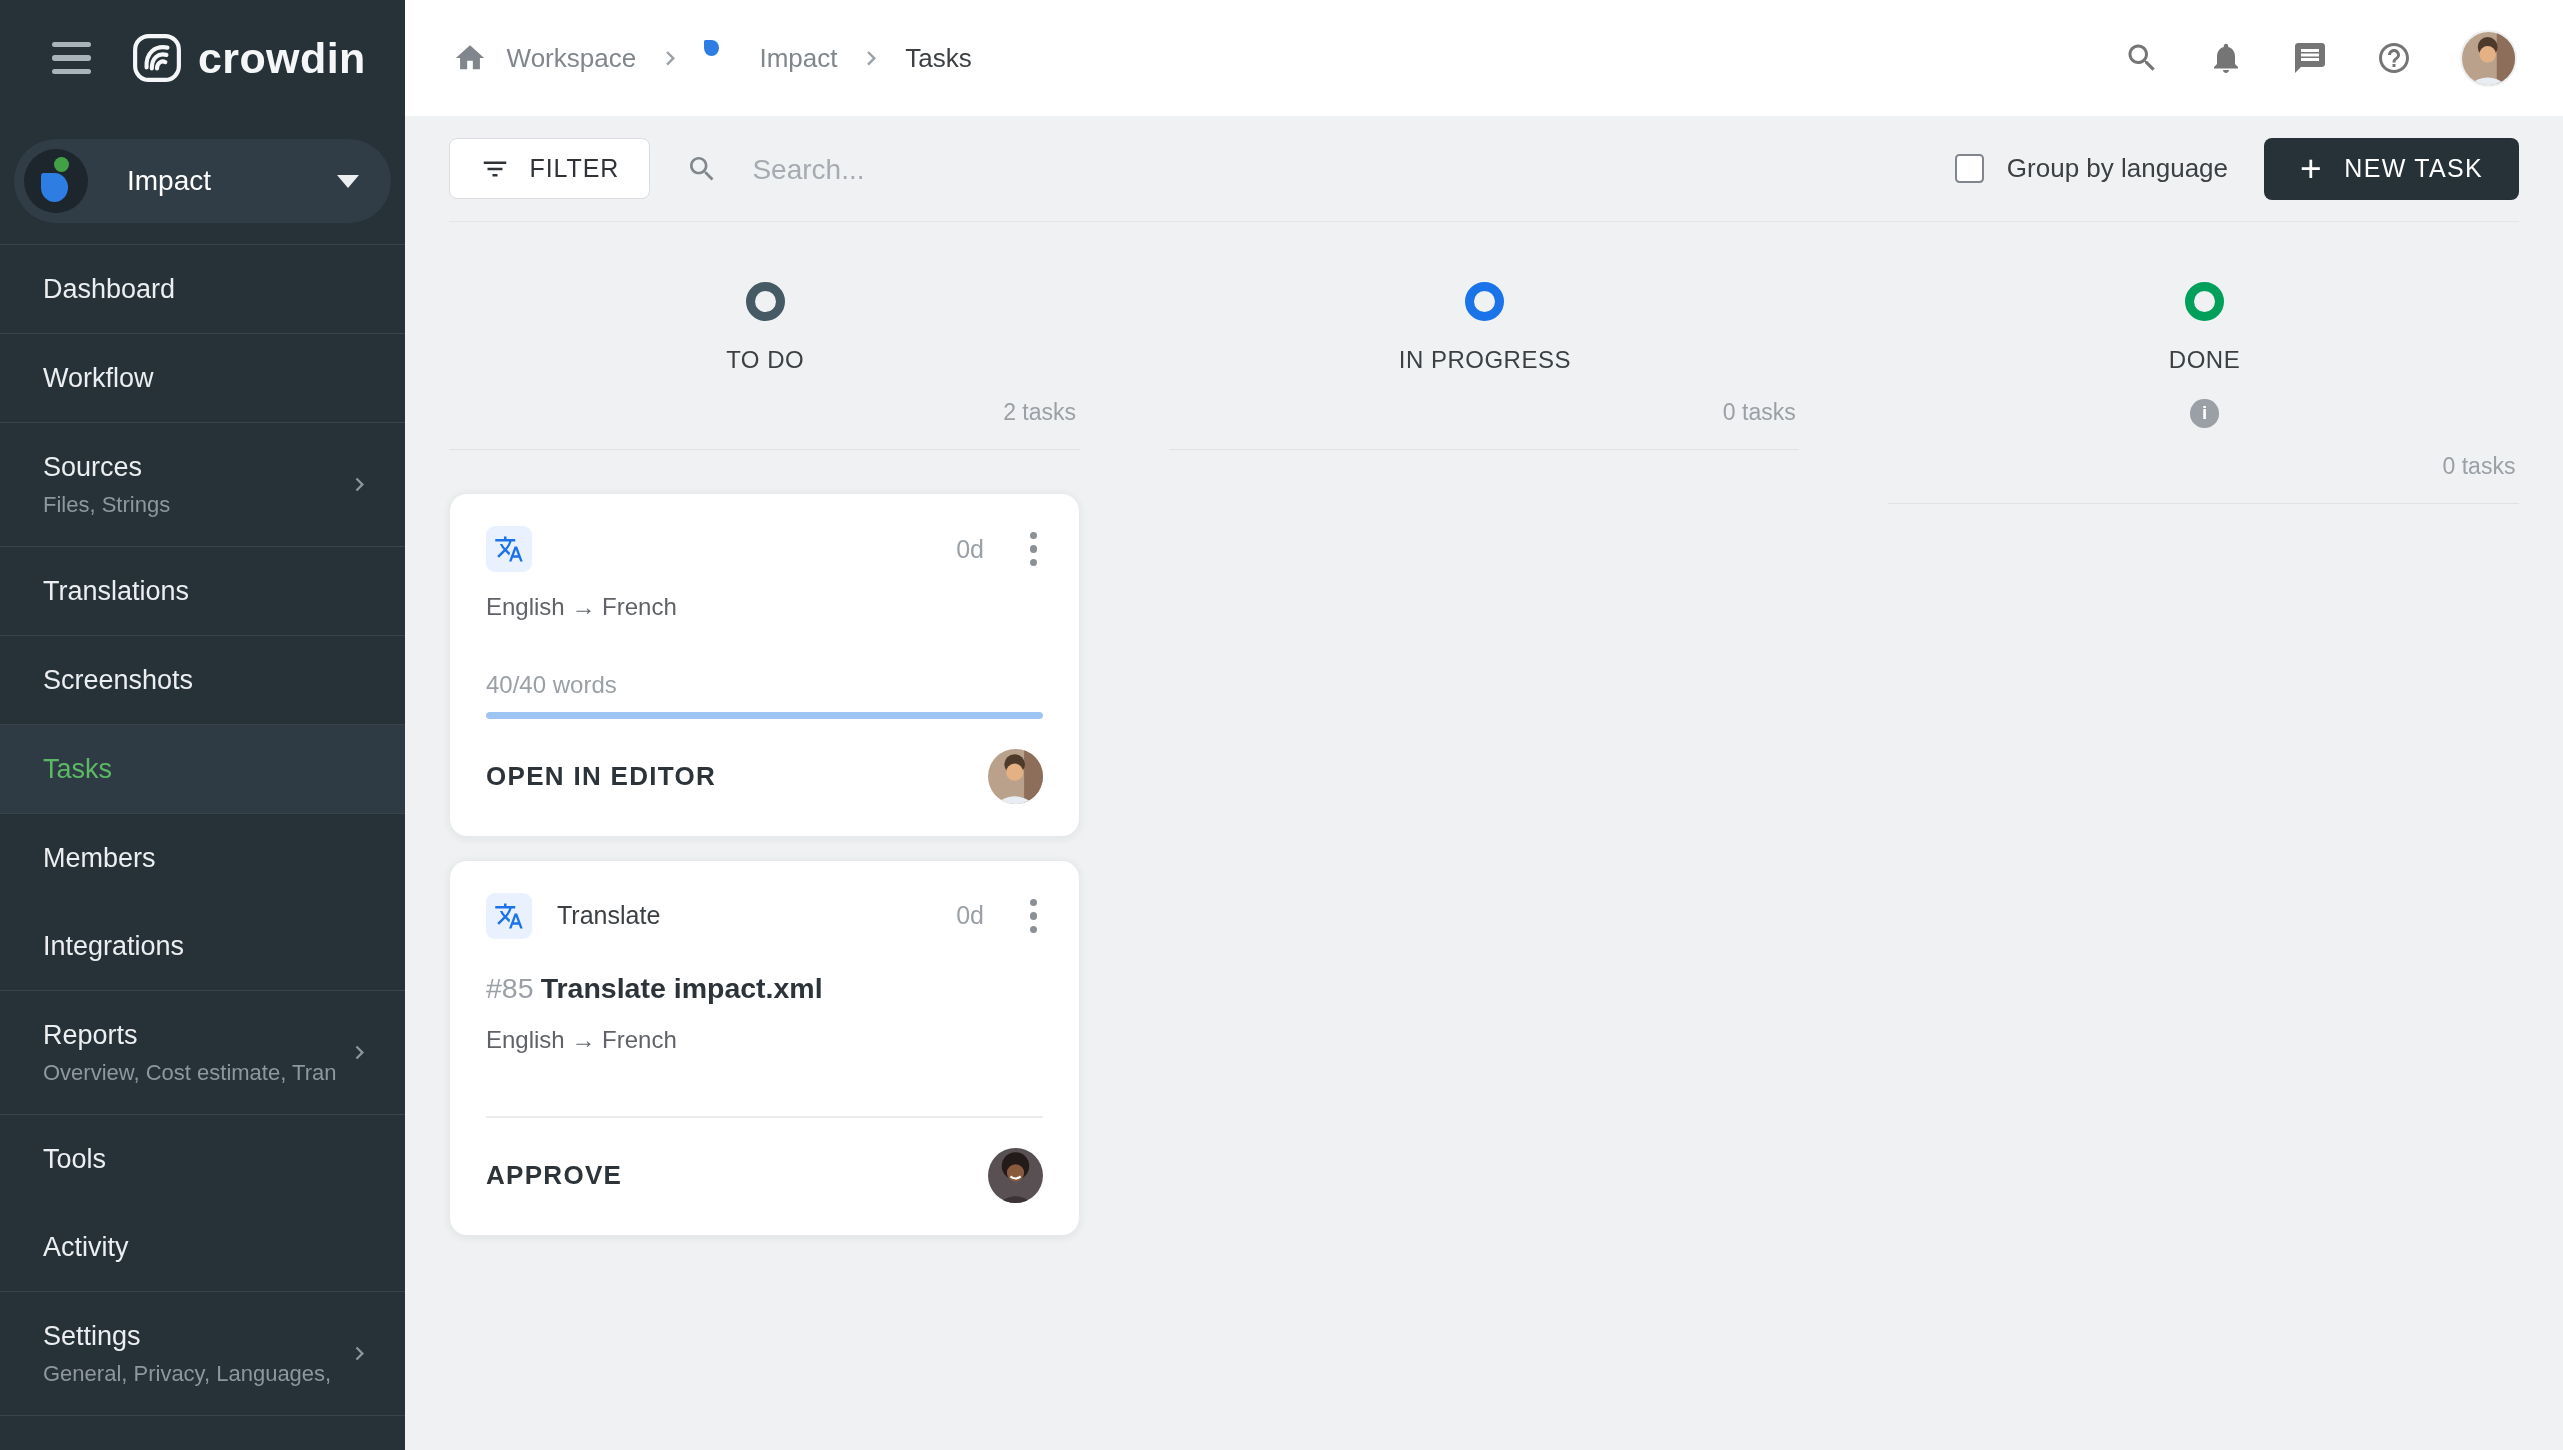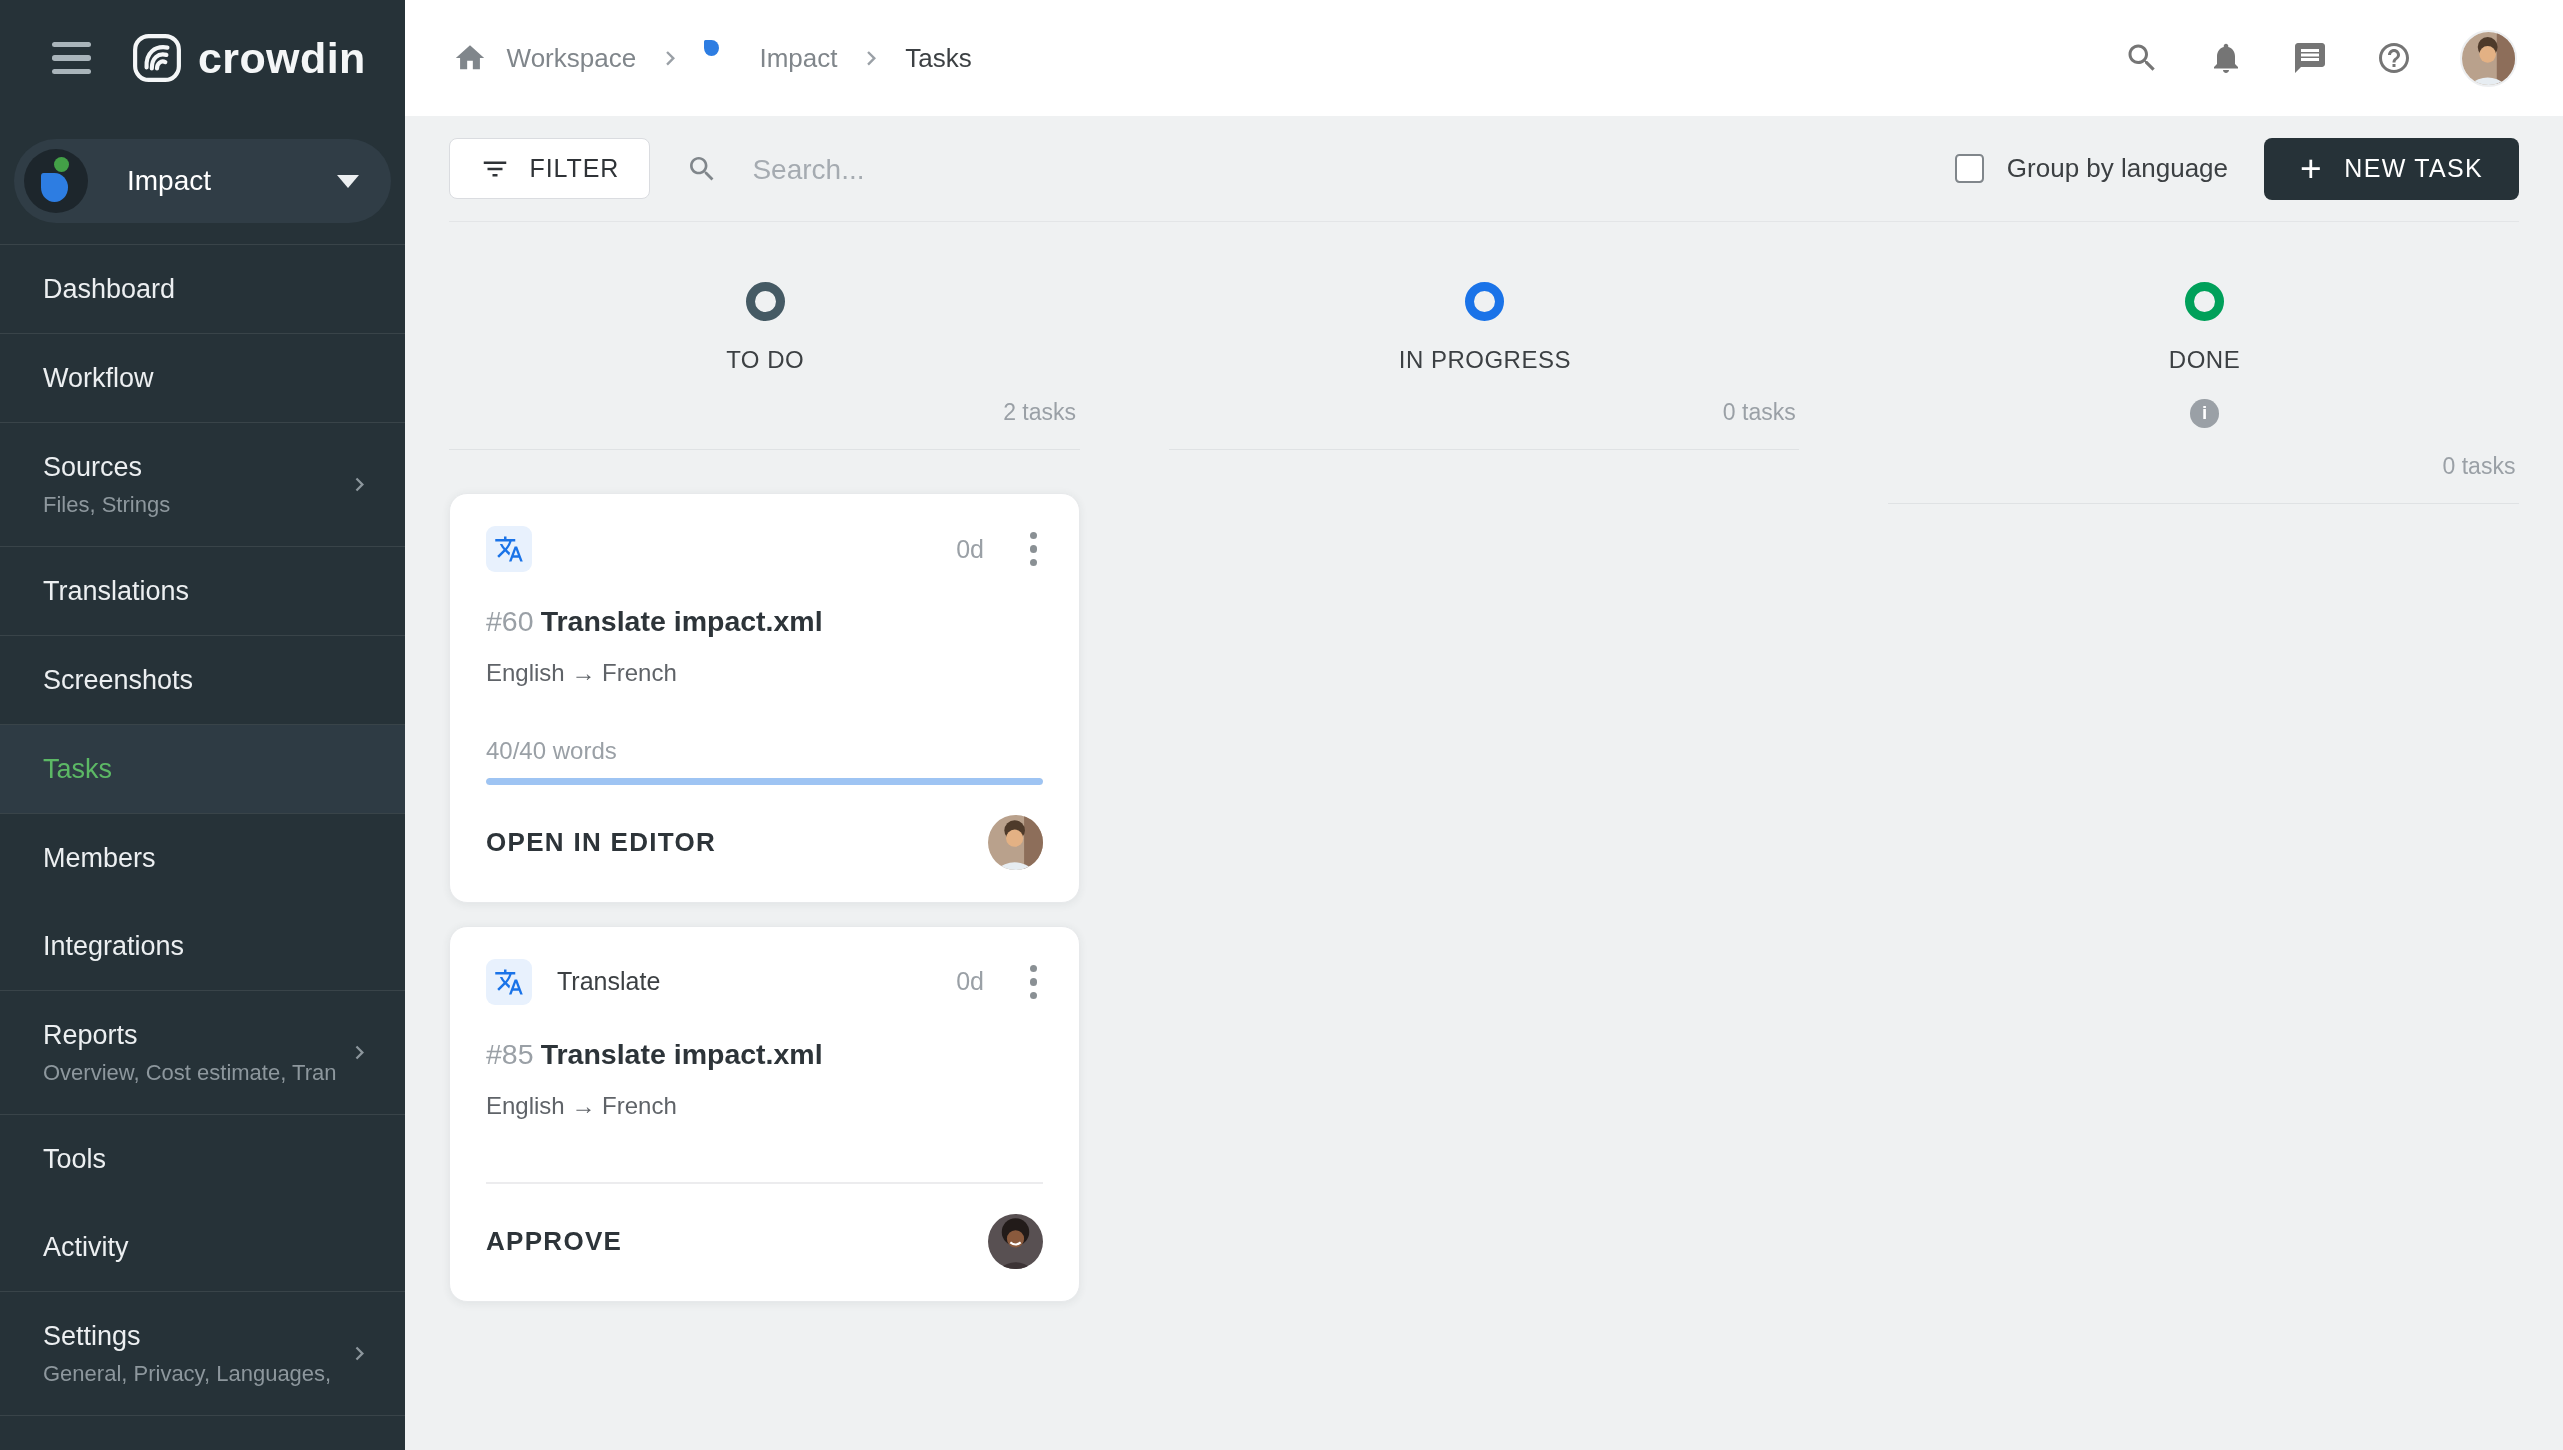--- a/index.html
+++ b/index.html
@@ -318,23 +318,20 @@
                     <path d="M12.87 15.07l-2.54-2.51.03-.03c1.74-1.94 2.98-4.17 3.71-6.53H17V4h-7V2H8v2H1v1.99h11.17C11.5 7.92 10.44 9.75 9 11.35 8.07 10.32 7.3 9.19 6.69 8h-2c.73 1.63 1.73 3.17 2.98 4.56l-5.09 5.02L4 19l5-5 3.11 3.11.76-2.04zM18.5 10h-2L12 22h2l1.12-3h4.75L21 22h2l-4.5-12zm-2.62 7l1.62-4.33L19.12 17h-3.24z"></path>
                   </svg>
               </span>
               <span class="duration">0d</span>
               <button class="kebab">
                   <i></i>
                   <i></i>
                   <i></i>
                 </button>
             </div>
-            <div class="card-title">
-              <span class="task-id">#60</span><span class="task-name">Translate impact.xml</span>
-            </div>
             <div class="card-langs">English → French</div>
             <div class="card-words">40/40 words</div>
             <div class="progress">
               <div class="progress-fill" style="width:100%;background:#9ec4f3"></div>
             </div>
             <div class="card-footer">
               <button class="card-action">OPEN IN EDITOR</button>
               <span class="card-avatar">
                 <svg viewBox="0 0 64 64">
                     <rect width="64" height="64" fill="#b9a18c"></rect>

